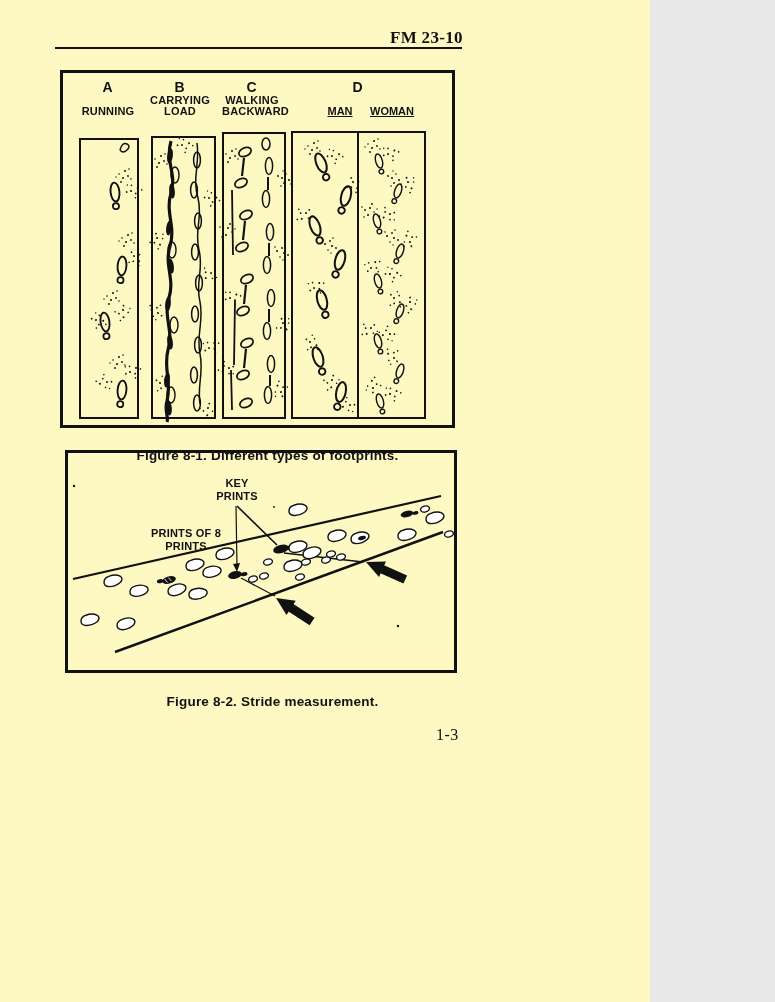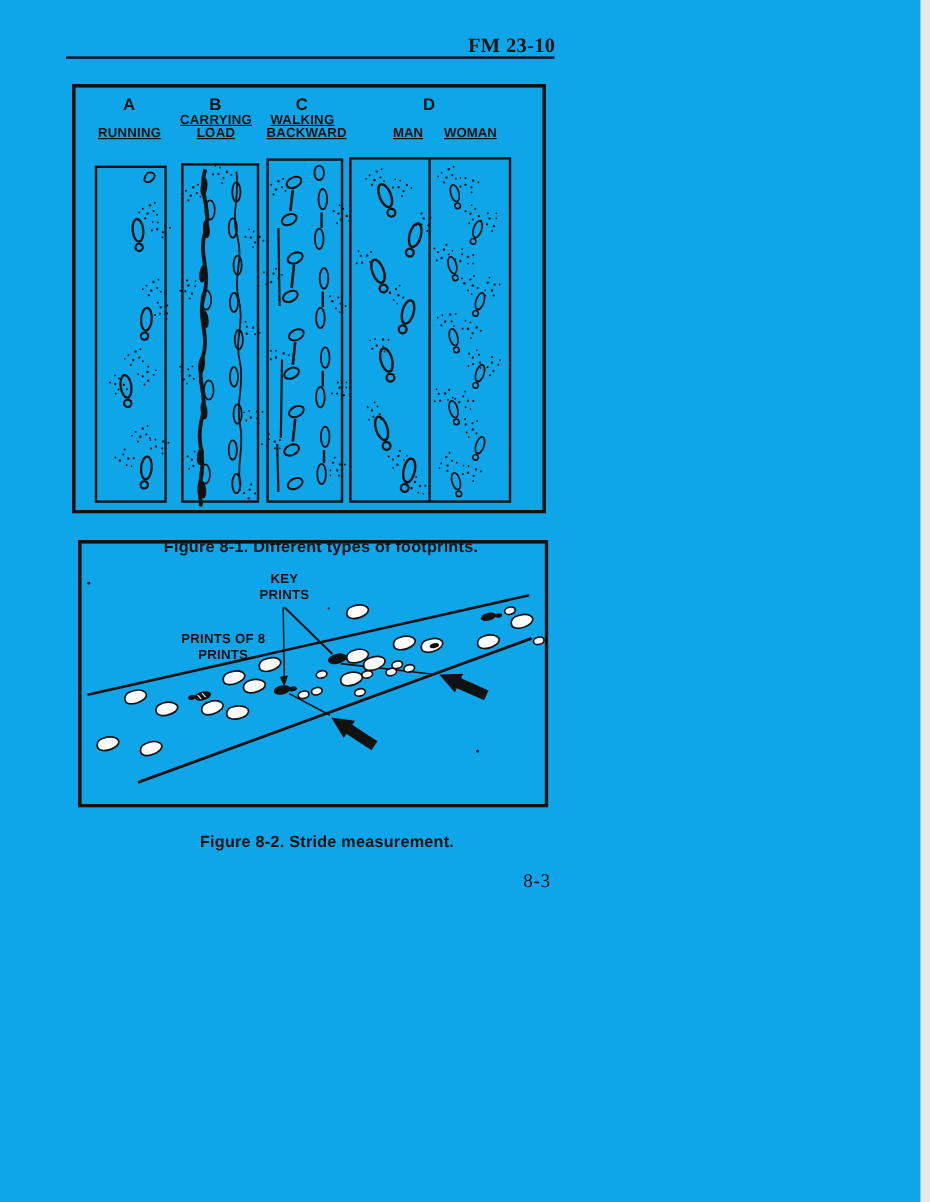--- a/index.html
+++ b/index.html
@@ -1,29 +1,29 @@
 <!DOCTYPE html>
 <html><head>
 <meta charset="utf-8">
 <style>
   * { box-sizing: border-box; }
   html,body { margin:0; padding:0; background:#e8e8e8; }
   body { font-family:"Liberation Sans", sans-serif; color:#111; }
-  .page { position:relative; width:767px; height:1002px; background:#0ea5e9; overflow:hidden; }
+  .page { position:relative; width:650px; height:1002px; background:#fef9c3; overflow:hidden; }
 
   .header-title { position:absolute; left:390px; top:28px; font-family:"Liberation Serif", serif;
                   font-weight:bold; font-size:17px; letter-spacing:0.3px; }
   .header-rule  { position:absolute; left:55px; top:47px; width:407px; height:2px; background:#111; }
 
   .figframe { position:absolute; }
   .figframe svg { display:block; position:absolute; left:0; top:0; }
 
   .colhead  { position:absolute; top:10px; text-align:center; }
   .colletter{ font-size:14px; font-weight:bold; line-height:15px; letter-spacing:1px; }
-  .colline  { font-size:11px; font-weight:bold; line-height:11px; letter-spacing:0.2px; min-height:11px;text-decoration:underline; }
+  .colline  { font-size:11px; font-weight:bold; line-height:11px; letter-spacing:0.2px; min-height:11px; }
   .subhead  { position:absolute; top:36px; width:60px; text-align:center; font-size:11px;
               font-weight:bold; line-height:11px;text-decoration:underline; }
 
   .caption  { position:absolute; text-align:center; font-size:13.5px; font-weight:bold; letter-spacing:0.2px; }
   .cap1 { left:75px; top:448px; width:385px; }
   .cap2 { left:80px; top:694px; width:385px; }
 
   .ann { position:absolute; text-align:center; font-size:11px; font-weight:bold;
          line-height:12.5px; letter-spacing:0.2px; }
   .ann-key     { left:132px; top:27px; width:80px; }
@@ -341,15 +341,15 @@
       <div>PRINTS</div>
     </div>
     <div class="ann ann-persons">
       <div>PRINTS OF 8</div>
       <div>PRINTS</div>
     </div>
   </div>
 
   <div class="caption cap2">Figure 8-2. Stride measurement.</div>
 
-  <div class="page-number">8-3</div>
+  <div class="page-number">1-3</div>
 
 </div>
 
 </body></html>

